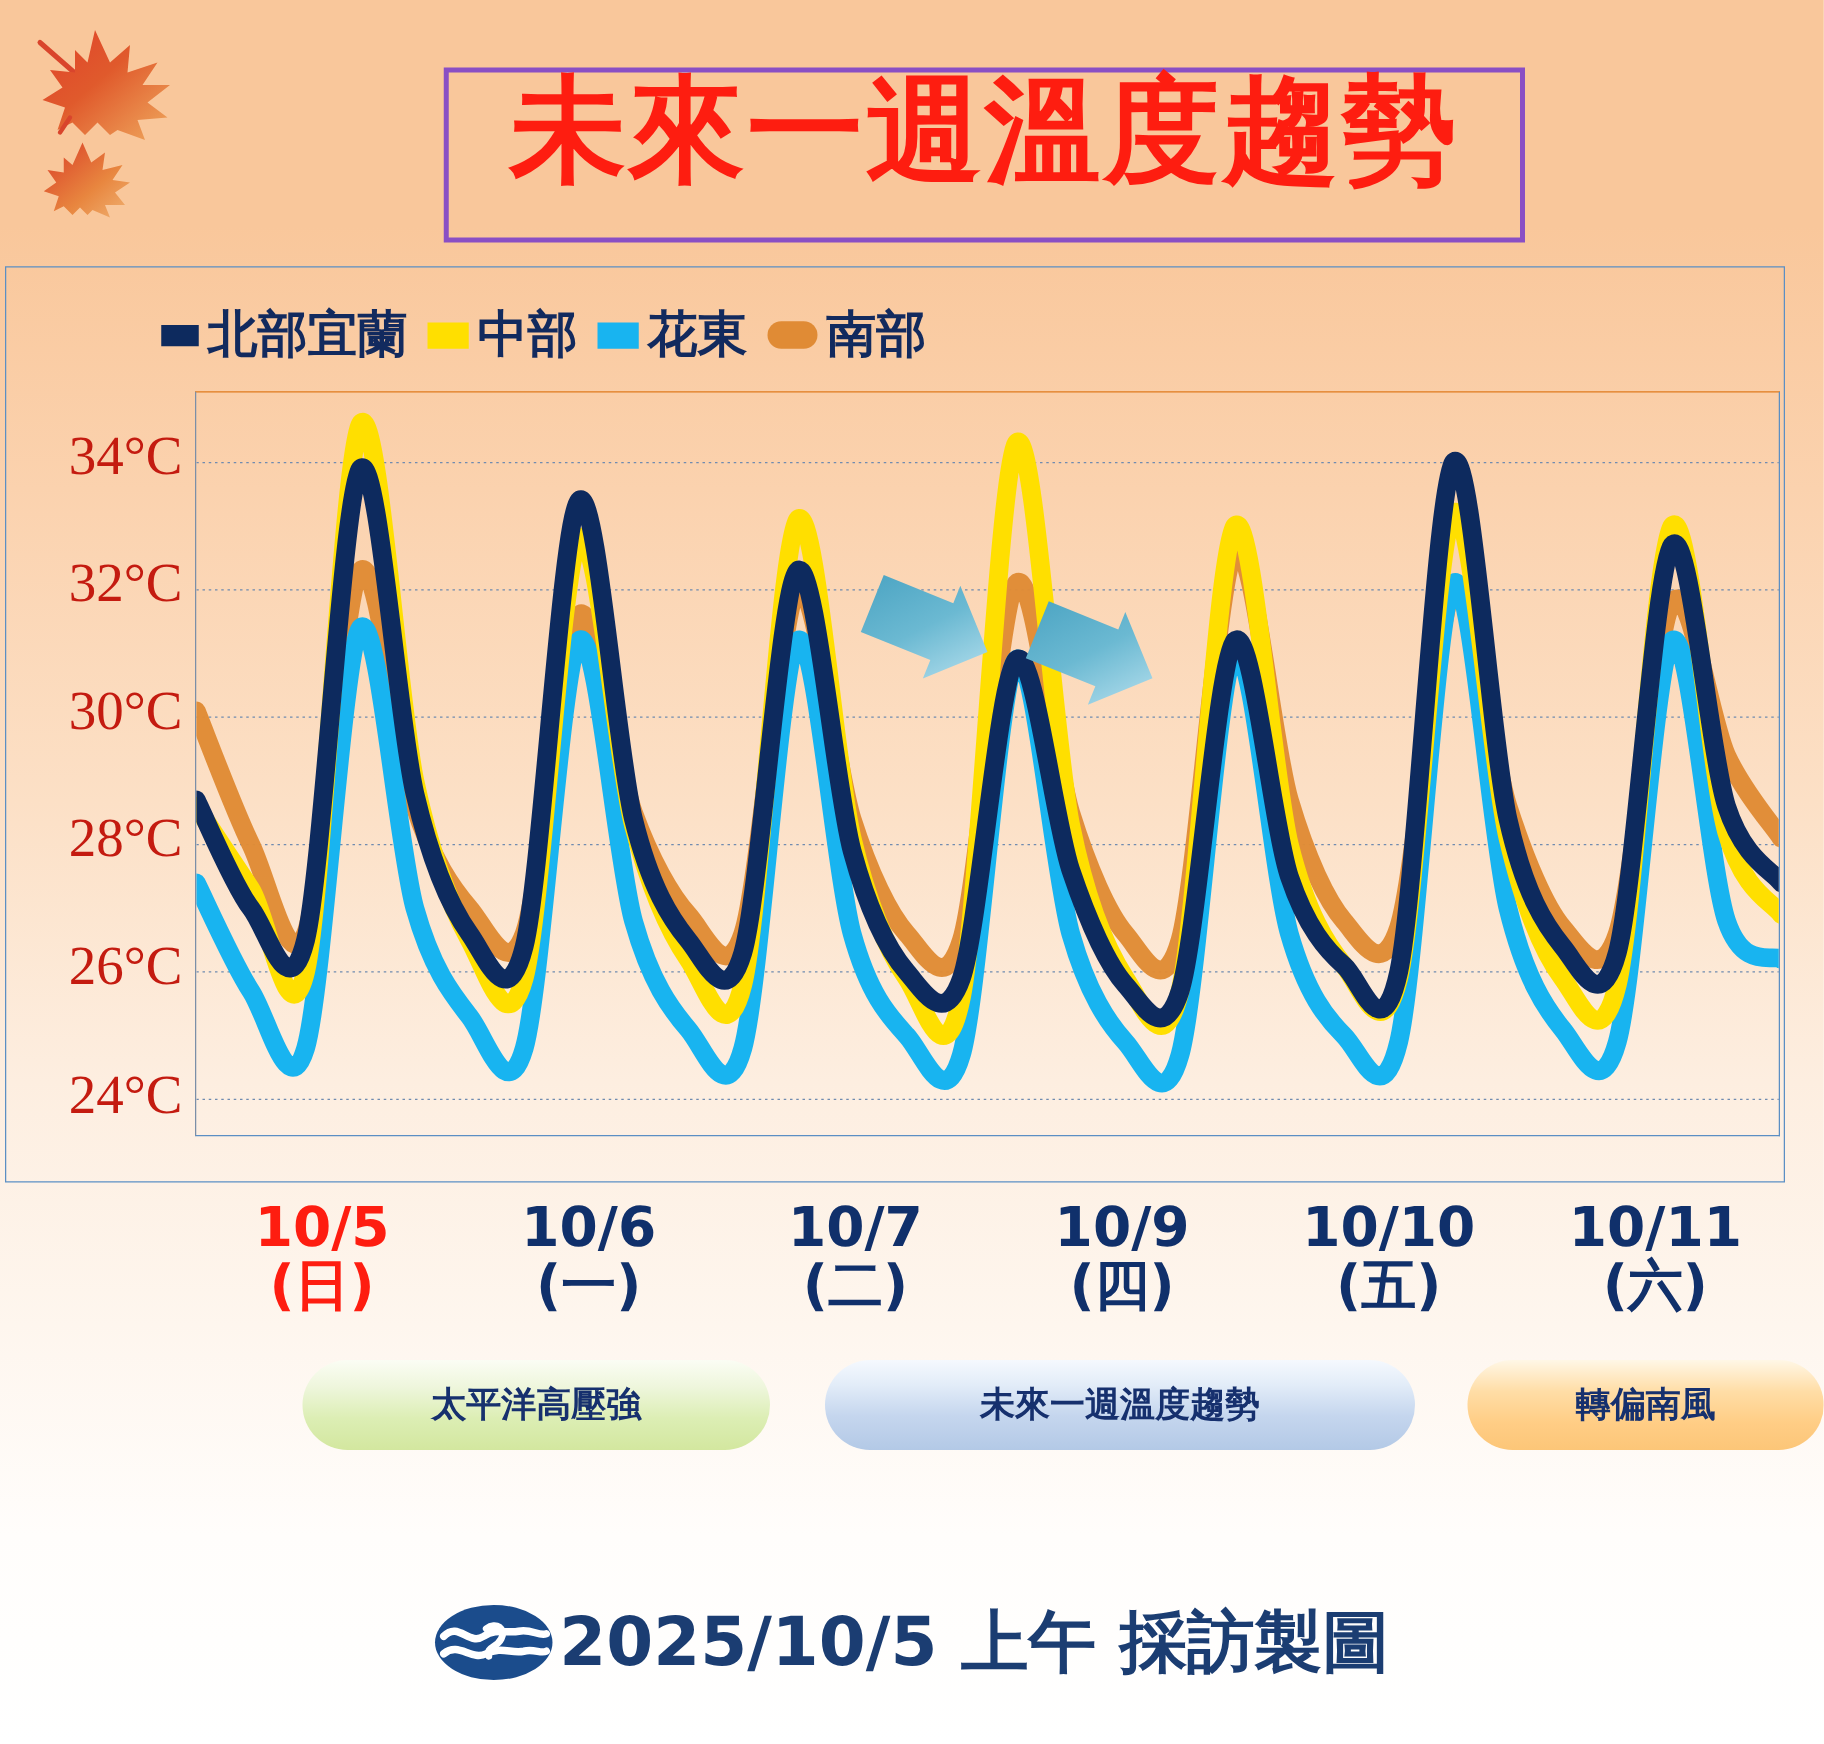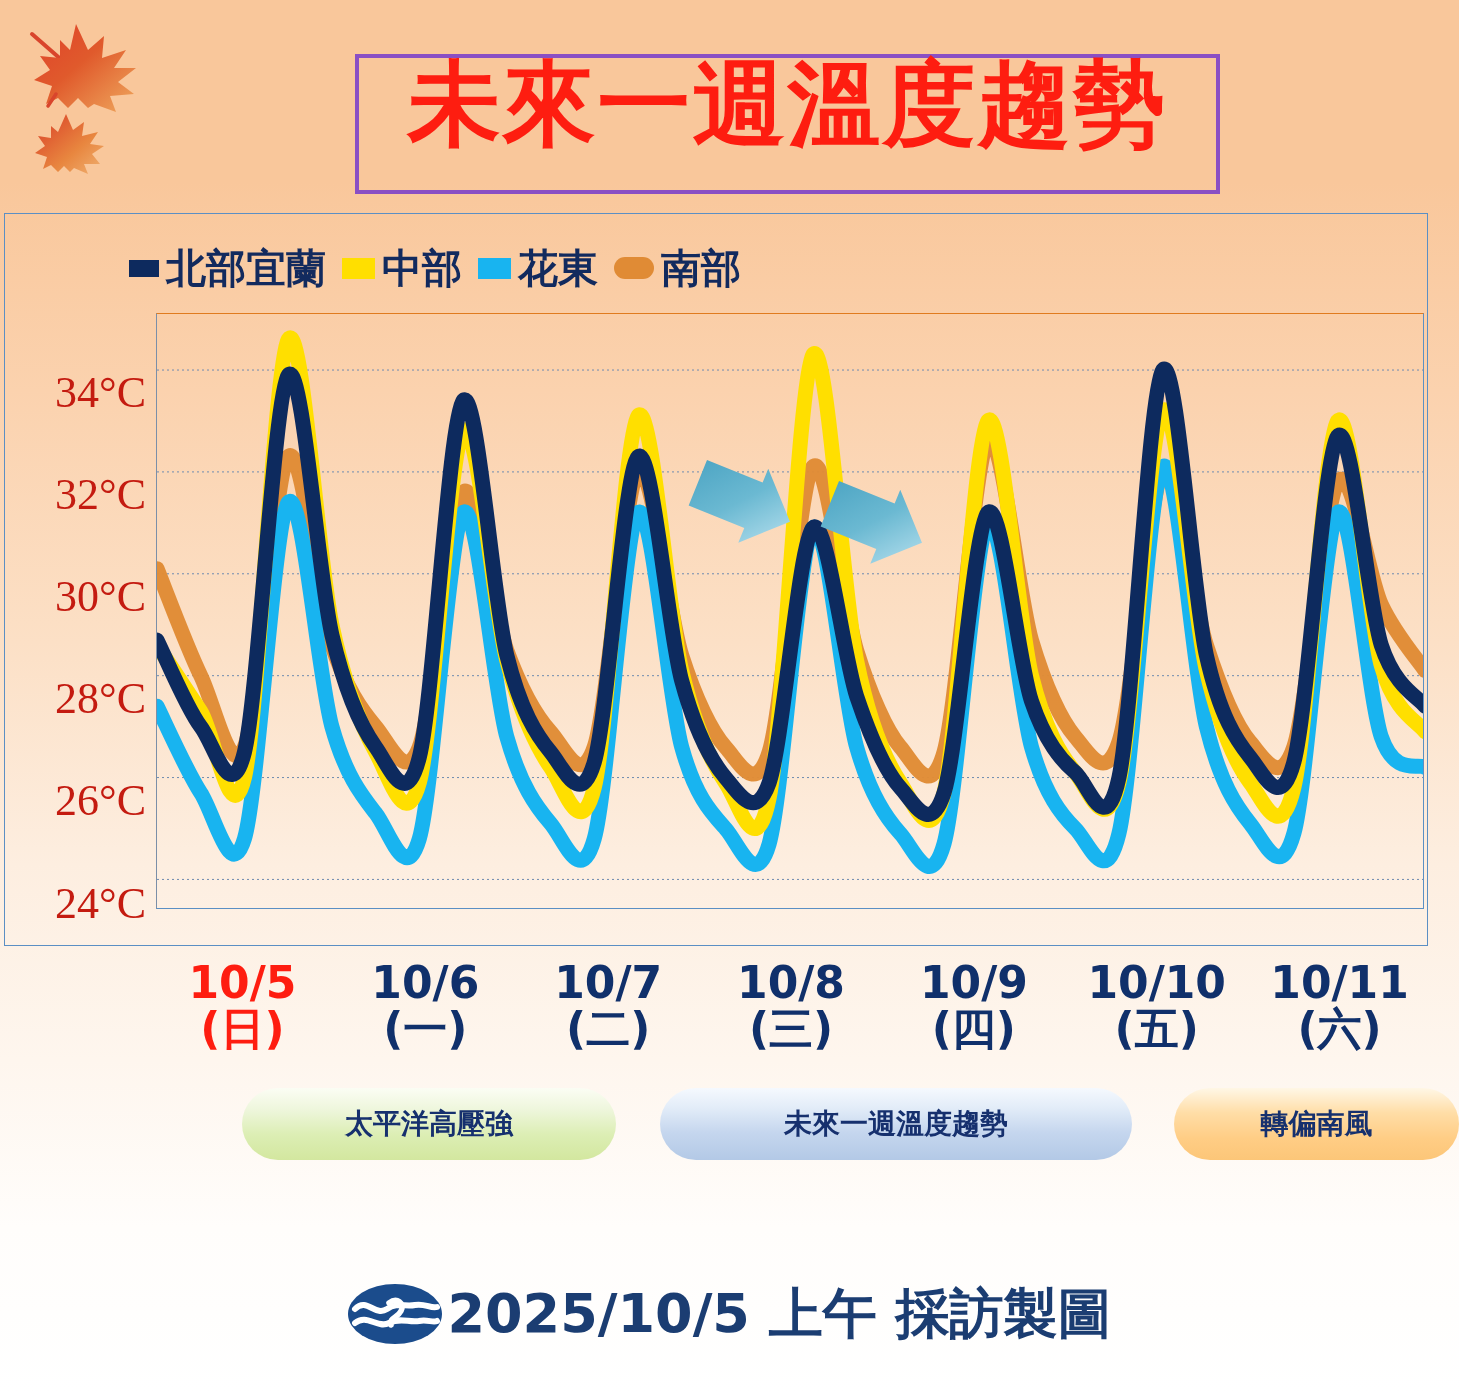--- a/index.html
+++ b/index.html
@@ -60,21 +60,21 @@
     border-right:1.2px solid #5b8fc4;
     border-bottom:1.6px solid #5b8fc4;
     overflow:hidden;
   }
   #plot svg { display:block; }
 
   
   .ytick {
     position:absolute; right:0; width:146px; text-align:right;
     color:#c41b10; font-size:44px; font-family:"Liberation Serif", serif;
-    line-height:1; padding-right:8px; white-space:nowrap;margin-top:28px;
+    line-height:1; padding-right:8px; white-space:nowrap;
   }
 
   
   #xaxis {
     position:absolute; left:151px; top:960px; width:1280px; height:110px;
     display:flex;
   }
   .xtick { flex:1 1 0; text-align:center; line-height:1.04; }
   .xtick .d1, .xtick .d2 {
     display:block; font-size:44px; font-weight:700;
@@ -210,24 +210,20 @@
   </div>
   <div class="xtick">
     <span class="d1">10/6</span>
     <span class="d2">(一)</span>
   </div>
   <div class="xtick">
     <span class="d1">10/7</span>
     <span class="d2">(二)</span>
   </div>
   <div class="xtick">
-    <span class="d1">10/8</span>
-    <span class="d2">(三)</span>
-  </div>
-  <div class="xtick">
     <span class="d1">10/9</span>
     <span class="d2">(四)</span>
   </div>
   <div class="xtick">
     <span class="d1">10/10</span>
     <span class="d2">(五)</span>
   </div>
   <div class="xtick">
     <span class="d1">10/11</span>
     <span class="d2">(六)</span>

